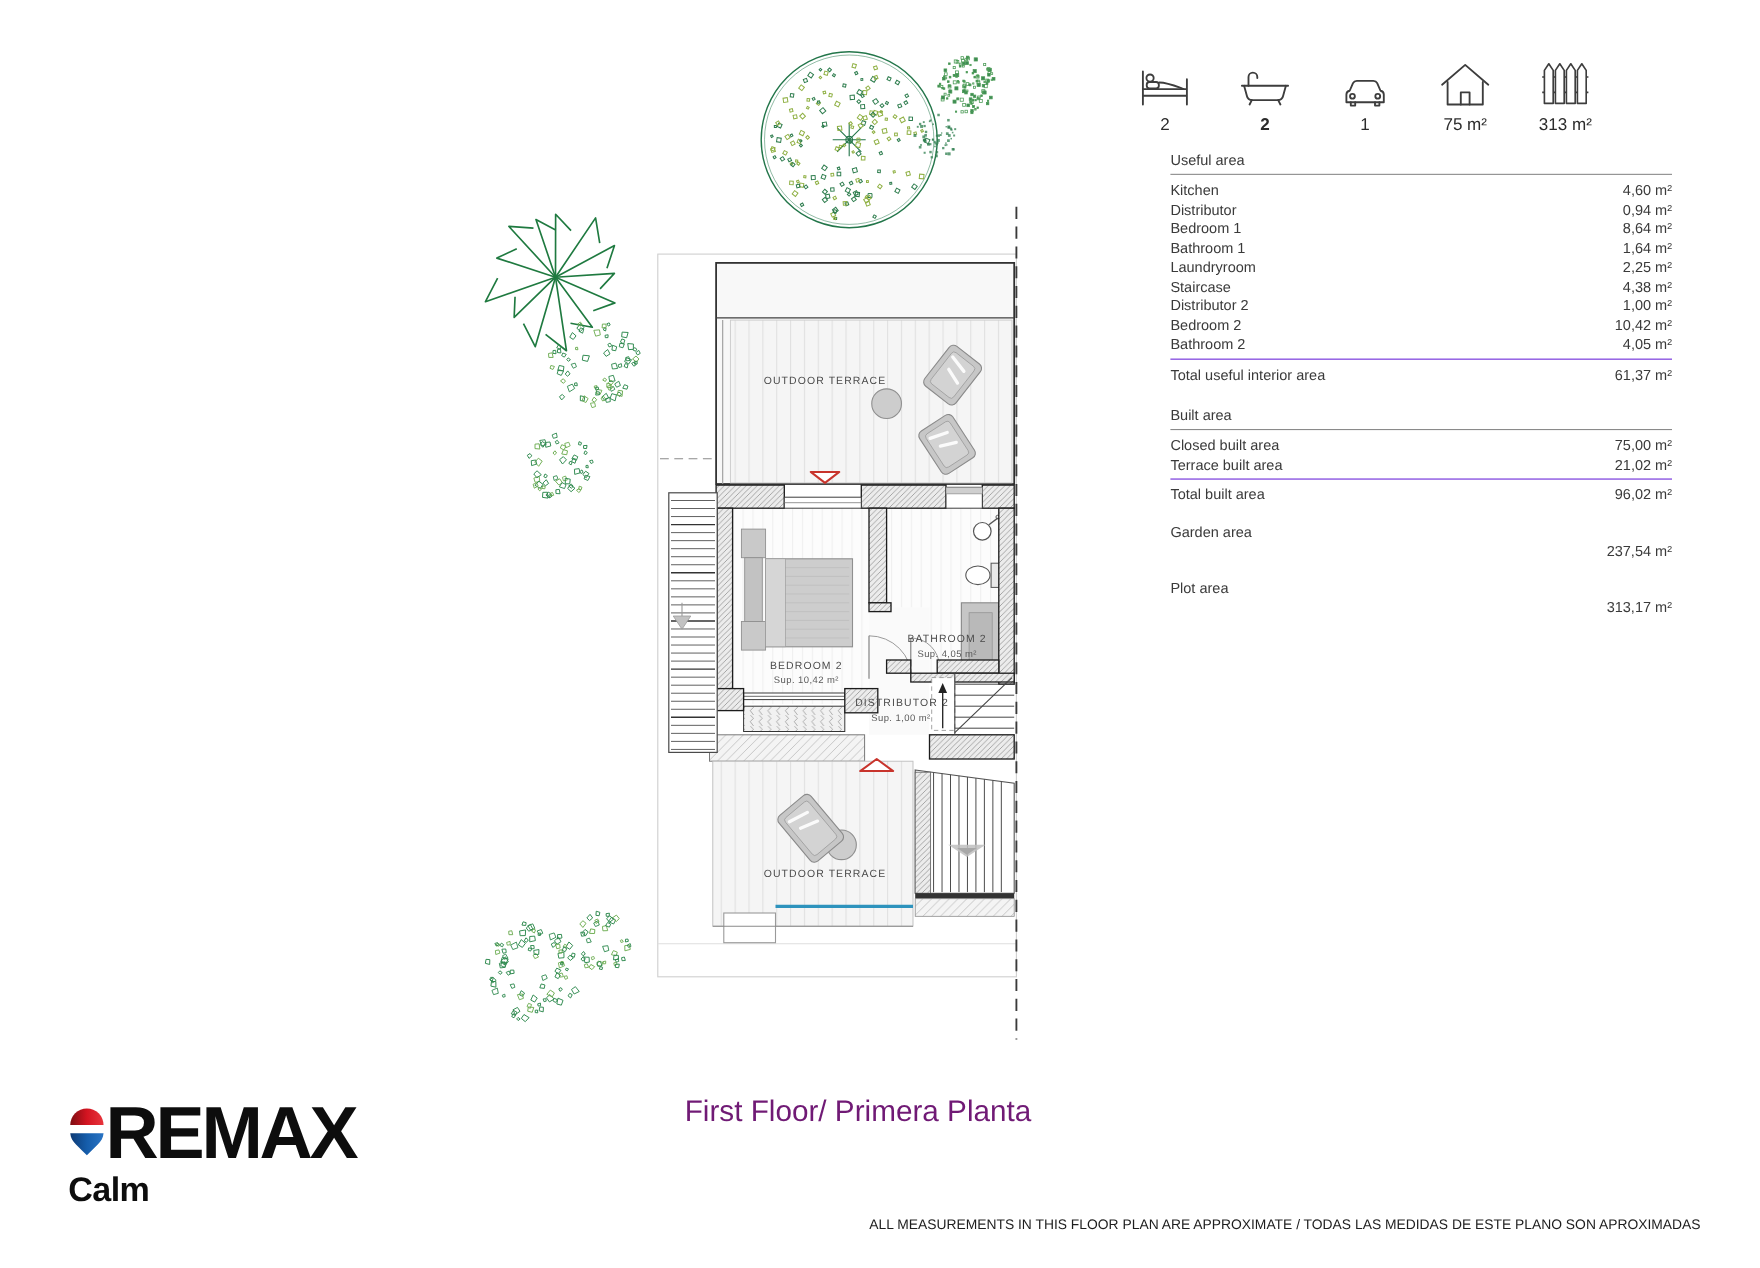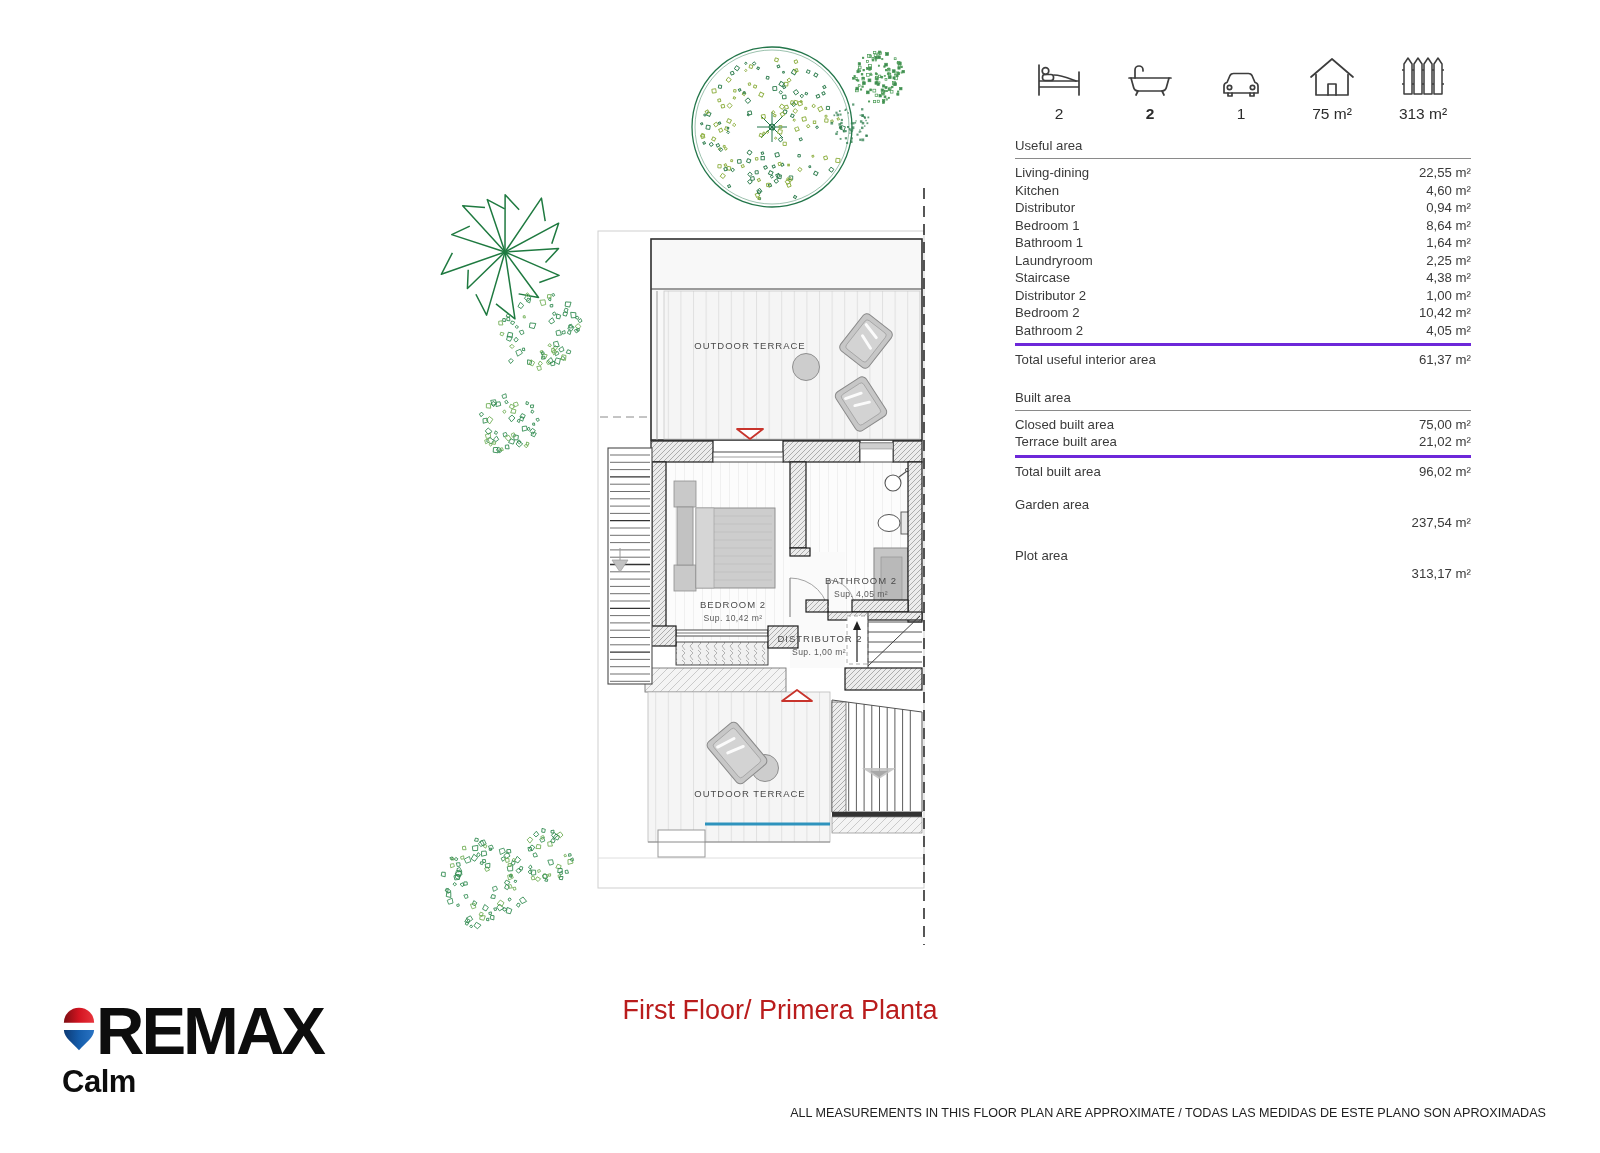--- a/index.html
+++ b/index.html
@@ -6,28 +6,28 @@
   body{width:1600px;height:1153px;position:relative;font-family:"Liberation Sans",sans-serif;overflow:hidden;}
   #plan{position:absolute;left:0;top:0;}
   .plabel{font-family:"Liberation Sans",sans-serif;font-size:9.5px;fill:#4a4a4a;letter-spacing:1px;text-anchor:middle;}
   .psub{font-family:"Liberation Sans",sans-serif;font-size:8.6px;fill:#5a5a5a;letter-spacing:0.4px;text-anchor:middle;}
   .icons-row{position:absolute;left:1016px;top:46px;width:450px;display:flex;justify-content:space-between;}
   .icon-item{display:flex;flex-direction:column;align-items:center;width:86px;}
   .icon-box{height:52px;display:flex;align-items:flex-end;justify-content:center;}
   .icon-label{margin-top:7px;font-size:15.5px;color:#2c2c2c;}
   .icon-label.bold{font-weight:bold;}
   svg.ic{stroke:#3d3d3d;fill:none;stroke-width:1.7;stroke-linecap:round;stroke-linejoin:round;}
-  .area-table{position:absolute;left:1015px;top:138px;width:456px;font-size:13.2px;color:#3a3a3a;}
+  .area-table{position:absolute;left:1064px;top:138px;width:456px;font-size:13.2px;color:#3a3a3a;}
   .sec-header{line-height:16px;padding-bottom:4px;border-bottom:1px solid #8a8a8a;margin-bottom:5px;}
   .row{display:flex;justify-content:space-between;line-height:17.5px;}
-  .total-row{border-top:3px solid #6d28d9;margin-top:4px;padding-top:5px;display:flex;justify-content:space-between;line-height:17.5px;}
+  .total-row{border-top:1px solid #6d28d9;margin-top:4px;padding-top:5px;display:flex;justify-content:space-between;line-height:17.5px;}
   .sec-gap{height:21px;}
   .extra-row{display:flex;justify-content:space-between;line-height:17.5px;margin-top:16px;flex-direction:column;}
   .val{text-align:right;}
-  .plan-title{position:absolute;left:420px;top:995px;width:720px;text-align:center;font-size:27px;color:#b91c1c;}
+  .plan-title{position:absolute;left:420px;top:995px;width:720px;text-align:center;font-size:27px;color:#701a75;}
   .logo{position:absolute;left:62px;top:998px;}
   .logo-row{display:flex;align-items:flex-start;justify-content:space-between;}
   .balloon{margin-top:8px;}
   .brand{font-size:67px;font-weight:bold;letter-spacing:-3px;color:#0d0d0d;line-height:0.98;}
   .brand-sub{font-size:31px;font-weight:bold;color:#0d0d0d;margin-top:0px;letter-spacing:-0.5px;}
   .disclaimer{position:absolute;right:54px;top:1086px;font-size:12.6px;color:#1e1e1e;white-space:nowrap;letter-spacing:0px;margin-top:20px;}
 </style>
 </head>
 <body>
 
@@ -887,24 +887,20 @@
       <path d="M32,10 l4,-6 l4,6 V40 h-8 Z" fill="#fff"></path>
     </svg>
       </div>
     <div class="icon-label">313 m²</div>
   </div>
 </div>
 
 <div class="area-table">
   <div class="sec-header">Useful area</div>
   <div class="row">
-      <span>Living-dining</span>
-      <span class="val">22,55 m²</span>
-    </div>
-  <div class="row">
       <span>Kitchen</span>
       <span class="val">4,60 m²</span>
     </div>
   <div class="row">
       <span>Distributor</span>
       <span class="val">0,94 m²</span>
     </div>
   <div class="row">
       <span>Bedroom 1</span>
       <span class="val">8,64 m²</span>

